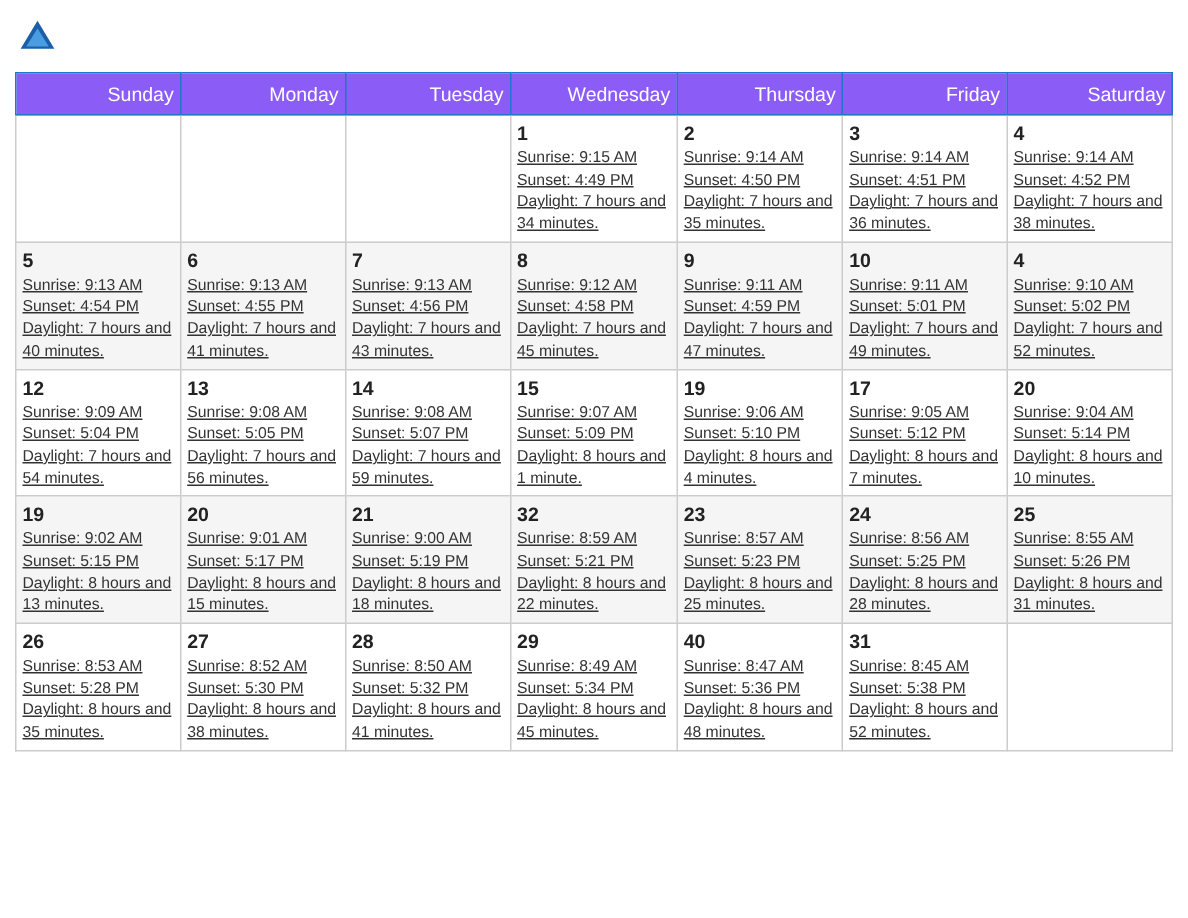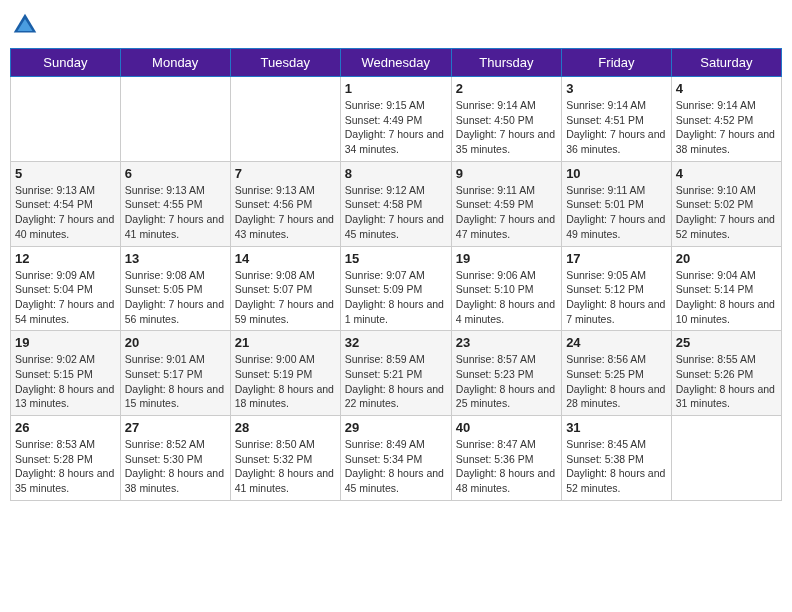--- a/index.html
+++ b/index.html
@@ -45,24 +45,24 @@
     .location {
       font-size: 16px;
       color: #555;
     }
     .calendar {
       width: 100%;
       border-collapse: collapse;
       font-size: 11px;
     }
     .calendar thead th {
-      background-color: #4c1d95;
+      background-color: #8b5cf6;
       color: #fff;
       padding: 6px 4px;
-      text-align: center;
+      text-align: right;
       font-size: 13px;
       font-weight: normal;
       border: 1px solid #2176c7;
     }
     .calendar tbody td {
       border: 1px solid #ccc;
       vertical-align: top;
       padding: 4px;
       width: 113px;
       min-height: 80px;
@@ -74,20 +74,21 @@
     .day-num {
       font-weight: bold;
       font-size: 13px;
       margin-bottom: 2px;
       color: #222;
     }
     .day-detail {
       color: #333;
       font-size: 10.5px;
       line-height: 1.4;
+      text-decoration: underline;
     }
     .empty {
       background: #fff !important;
     }
   </style>
 </head>
 <body>
 
 <div class="header">
   <div class="logo">

